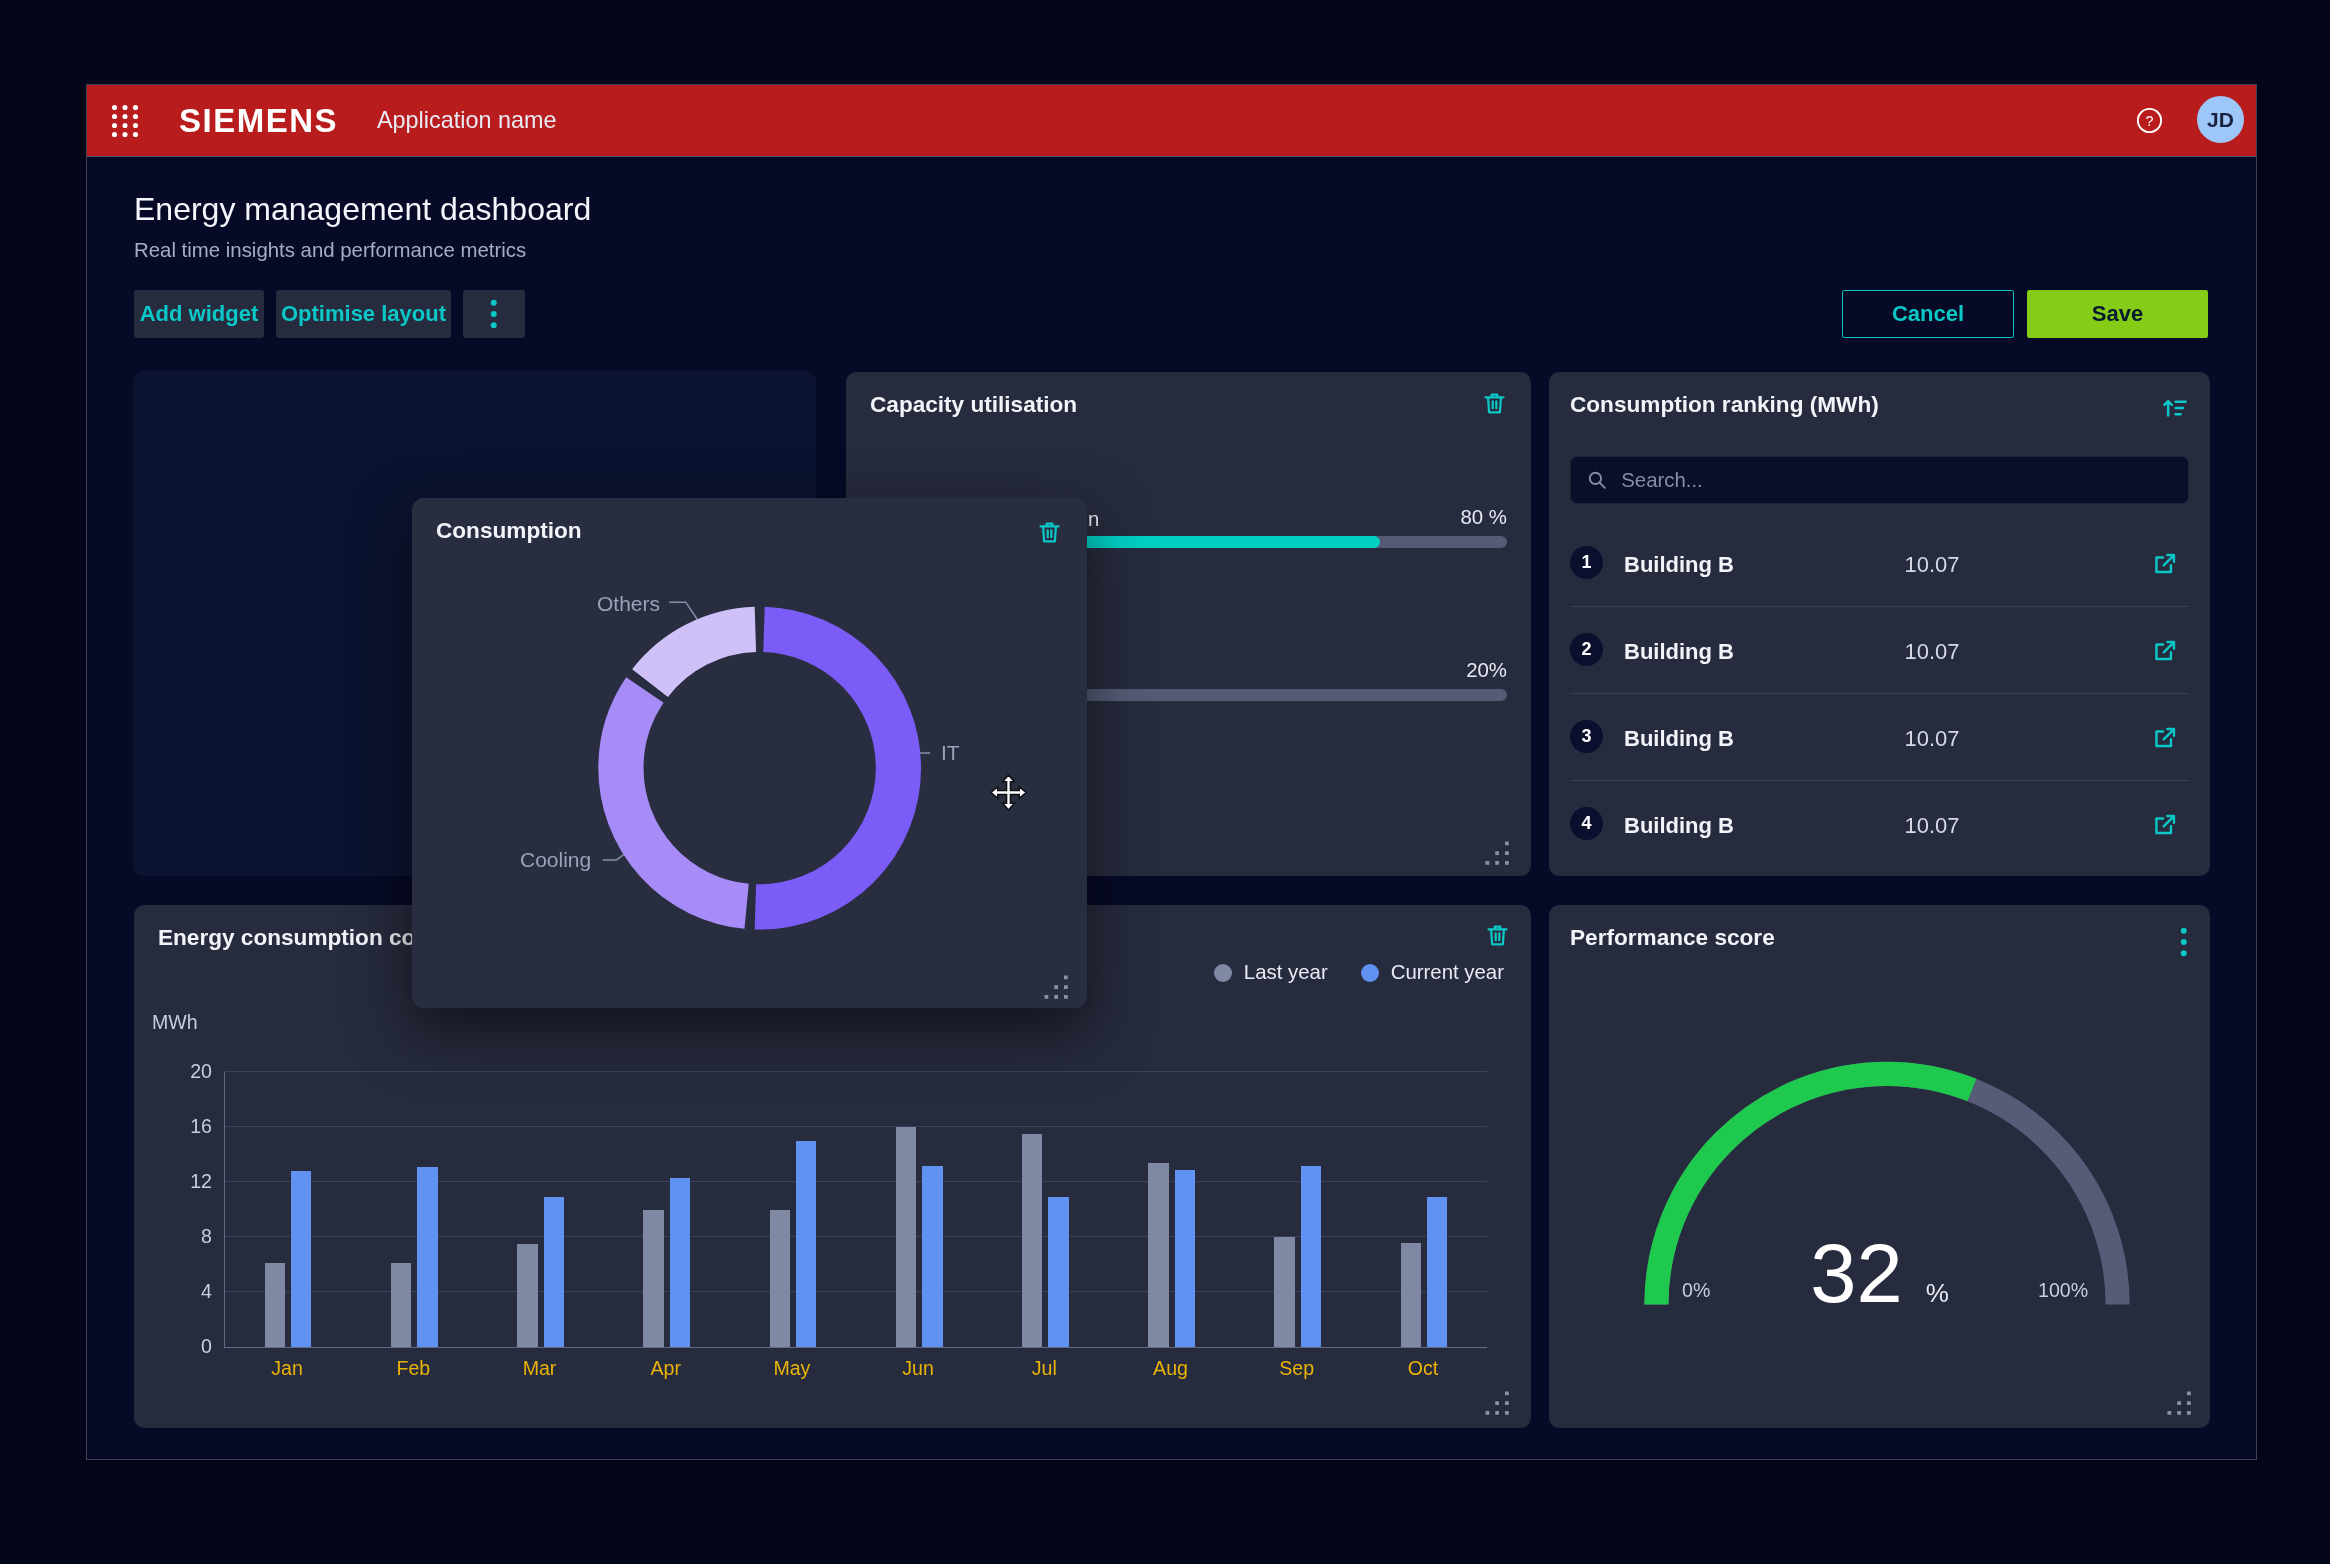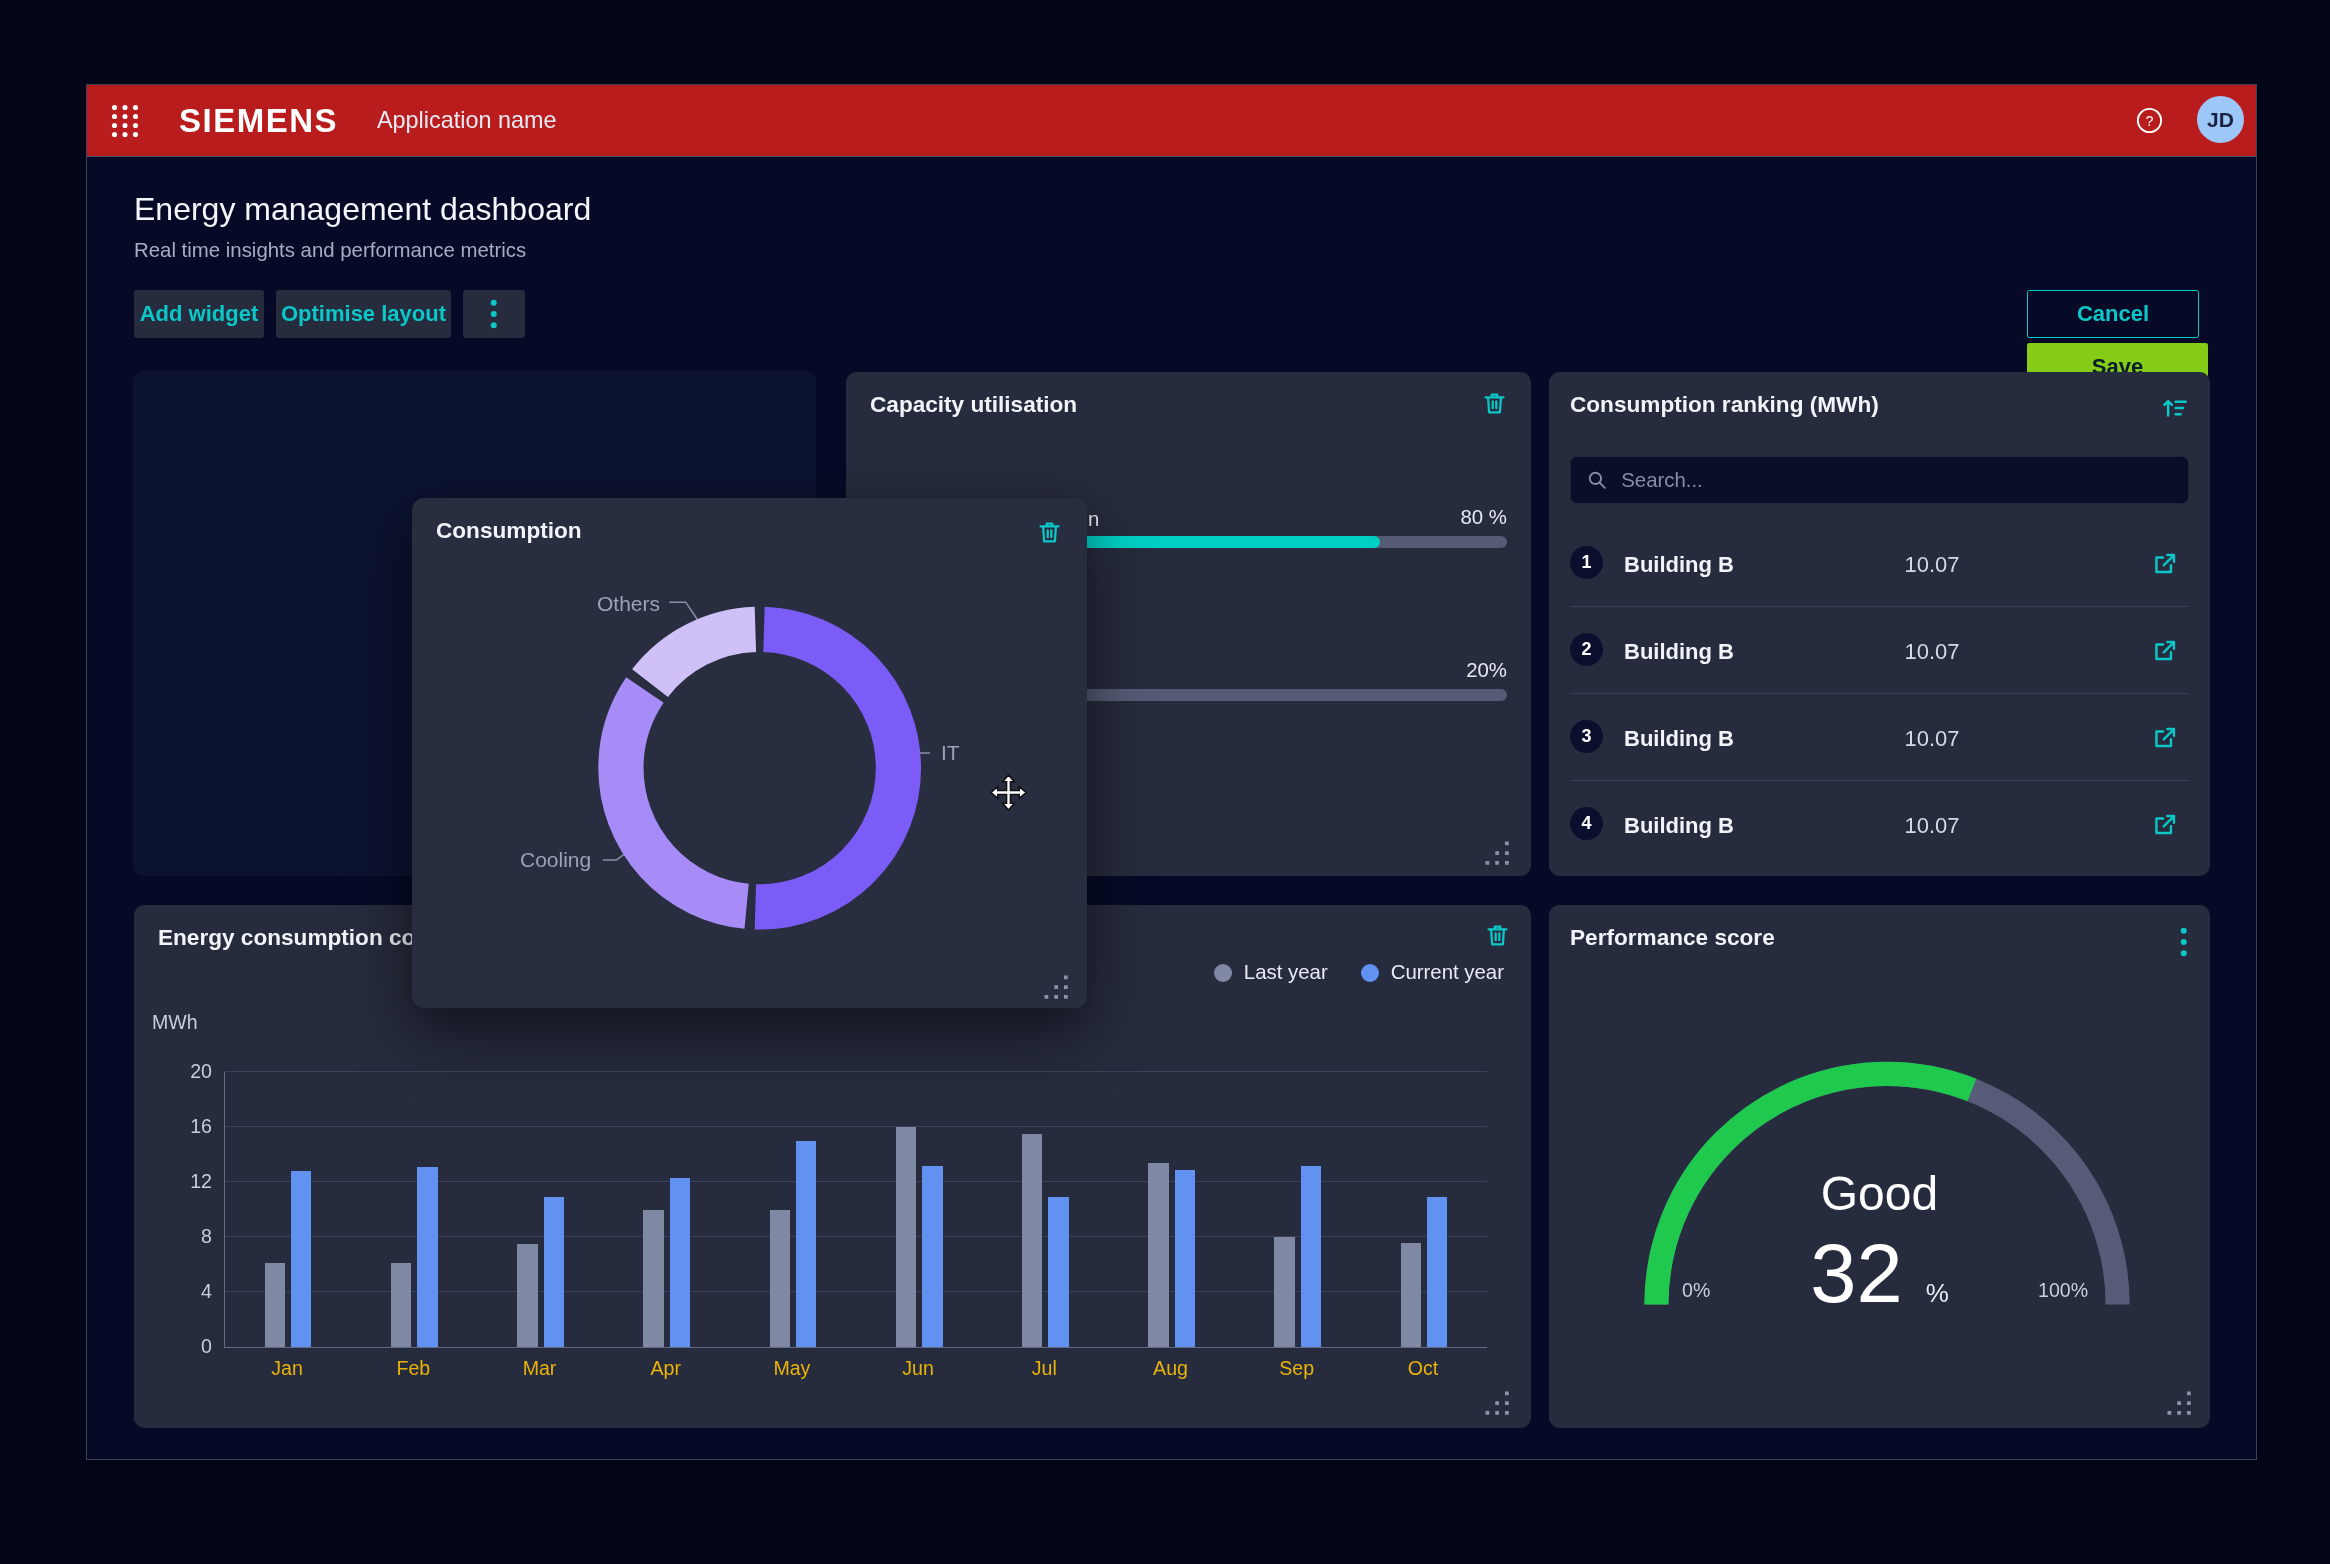--- a/index.html
+++ b/index.html
@@ -15,21 +15,21 @@
   .helpbtn{position:absolute;left:2049px;top:22px;width:27px;height:27px;}
   .avatar{position:absolute;left:2110px;top:11.3px;width:47px;height:47px;border-radius:50%;
           background:#9CC7F8;color:#1A2240;font-size:21px;font-weight:700;
           display:flex;align-items:center;justify-content:center;}
   
   .pagetitle{position:absolute;left:47px;top:106px;font-size:32px;color:#F4F6FB;}
   .pagesub{position:absolute;left:47px;top:154px;font-size:20.4px;color:#A7ACC3;}
   .tb-left{position:absolute;left:47px;top:205px;display:flex;gap:12px;}
   .tbtn{height:48px;background:#262B3E;color:#0BC7C7;font-size:22px;font-weight:600;
         display:flex;align-items:center;justify-content:center;border-radius:3px;cursor:pointer;}
-  .tb-right{position:absolute;right:48px;top:205px;display:flex;gap:5px;flex-direction:column;}
+  .tb-right{position:absolute;right:48px;top:205px;display:flex;gap:13px;}
   .btn-cancel{width:172px;height:48px;border:1.5px solid #0BC7C7;color:#0BC7C7;font-size:22px;font-weight:600;
               display:flex;align-items:center;justify-content:center;border-radius:2.3px;box-sizing:border-box;}
   .btn-save{width:181px;height:48px;background:#84cc16;color:#071A30;font-size:22px;font-weight:700;
             display:flex;align-items:center;justify-content:center;border-radius:2.3px;}
   
   .widget{position:absolute;background:#262B3D;border-radius:10.6px;}
   .wtitle{position:absolute;left:24px;top:19.6px;font-size:22.6px;font-weight:700;color:#F2F4F9;white-space:nowrap;}
   .trash{position:absolute;top:18px;width:27px;height:27px;}
   .resize{position:absolute;width:27px;height:27px;}
   
@@ -310,21 +310,20 @@
         <circle cx="5" cy="6" r="4" fill="#0BC7C7"></circle>
           <circle cx="5" cy="21" r="4" fill="#0BC7C7"></circle>
           <circle cx="5" cy="36" r="4" fill="#0BC7C7"></circle>
       </svg>
       <svg style="position:absolute;left:0;top:0;" width="661" height="523" viewBox="0 0 876 694">
         <path d="M142 530 A306 306 0 0 1 754 530" fill="none" stroke="#565C77" stroke-width="32"></path>
         <path d="M142 530 A306 306 0 0 1 754 530" fill="none" stroke="#1EC94E" stroke-width="32" pathLength="100" stroke-dasharray="62 38"></path>
       </svg>
       <div class="gauge-min">0%</div>
       <div class="gauge-max">100%</div>
-      <div class="gstatus">Good</div>
       <div class="gscore">
         <span>32</span>
         <span class="gunit">%</span>
       </div>
       <svg class="resize" style="right:16.6px;bottom:10.6px;" viewBox="0 0 36 36">
         <g fill="#8A90A8">
             <rect x="28" y="2" width="5" height="5"></rect>
             <rect x="15" y="15" width="5" height="5"></rect>
             <rect x="28" y="15" width="5" height="5"></rect>
             <rect x="2" y="28" width="5" height="5"></rect>

